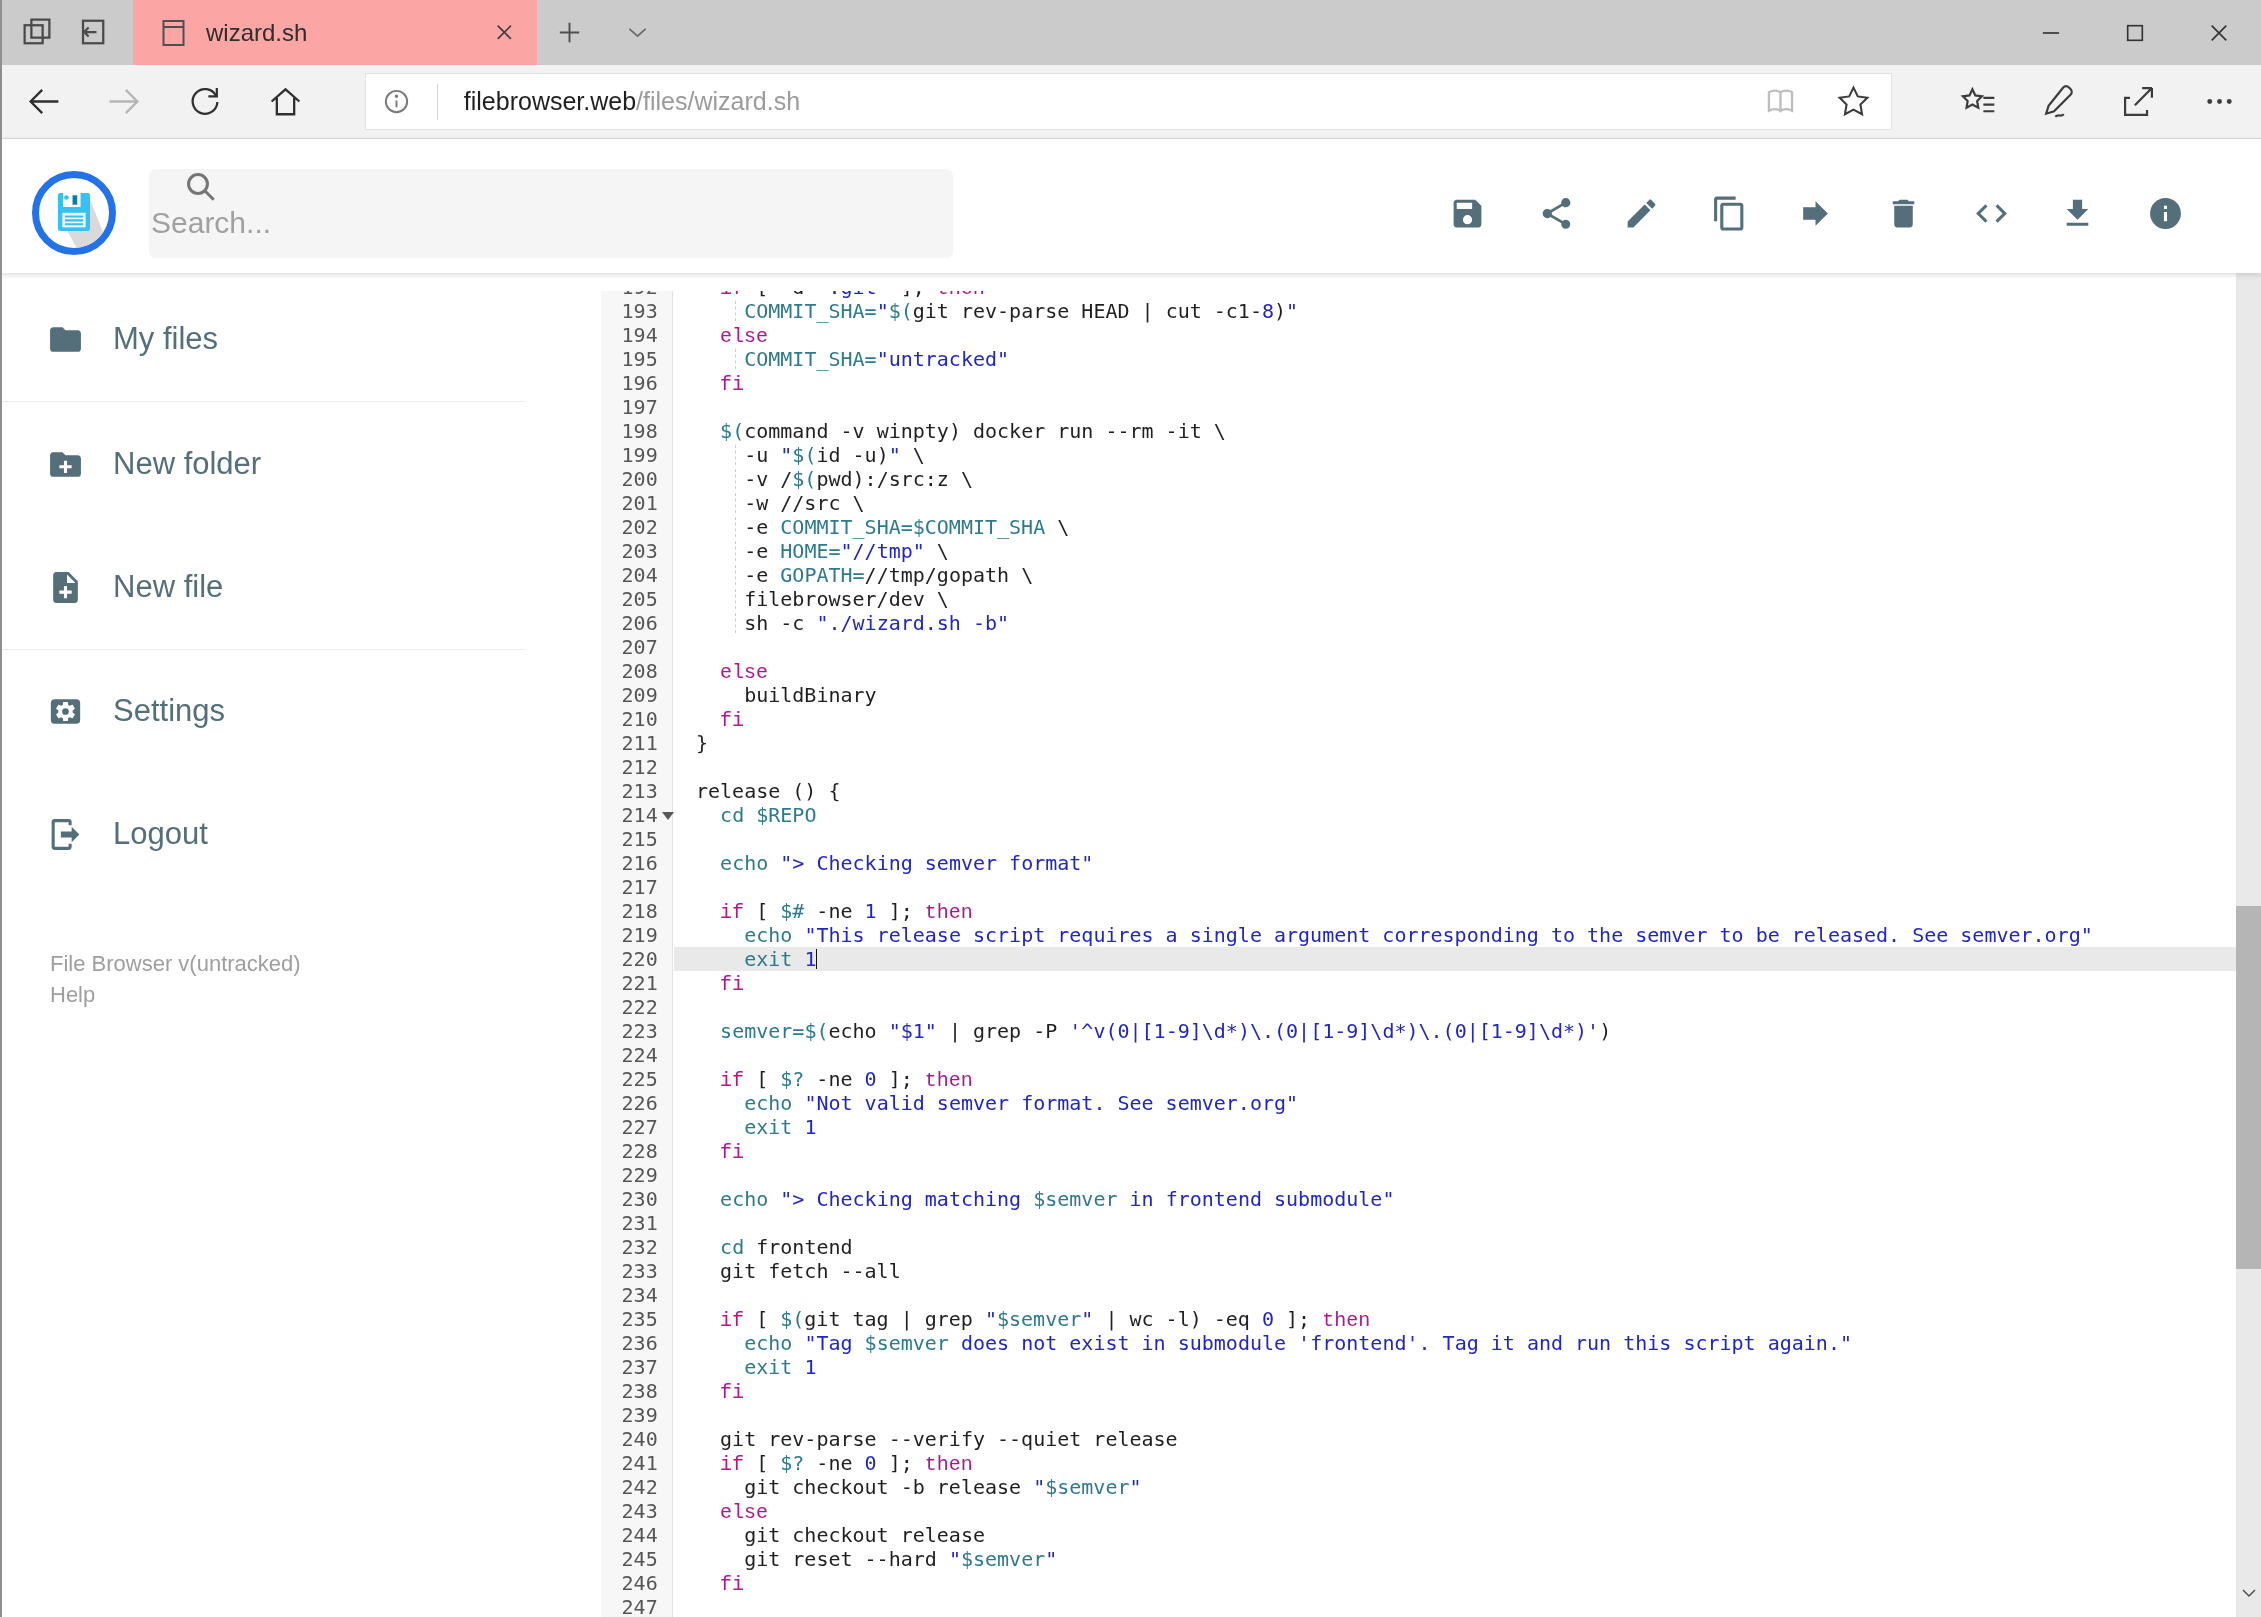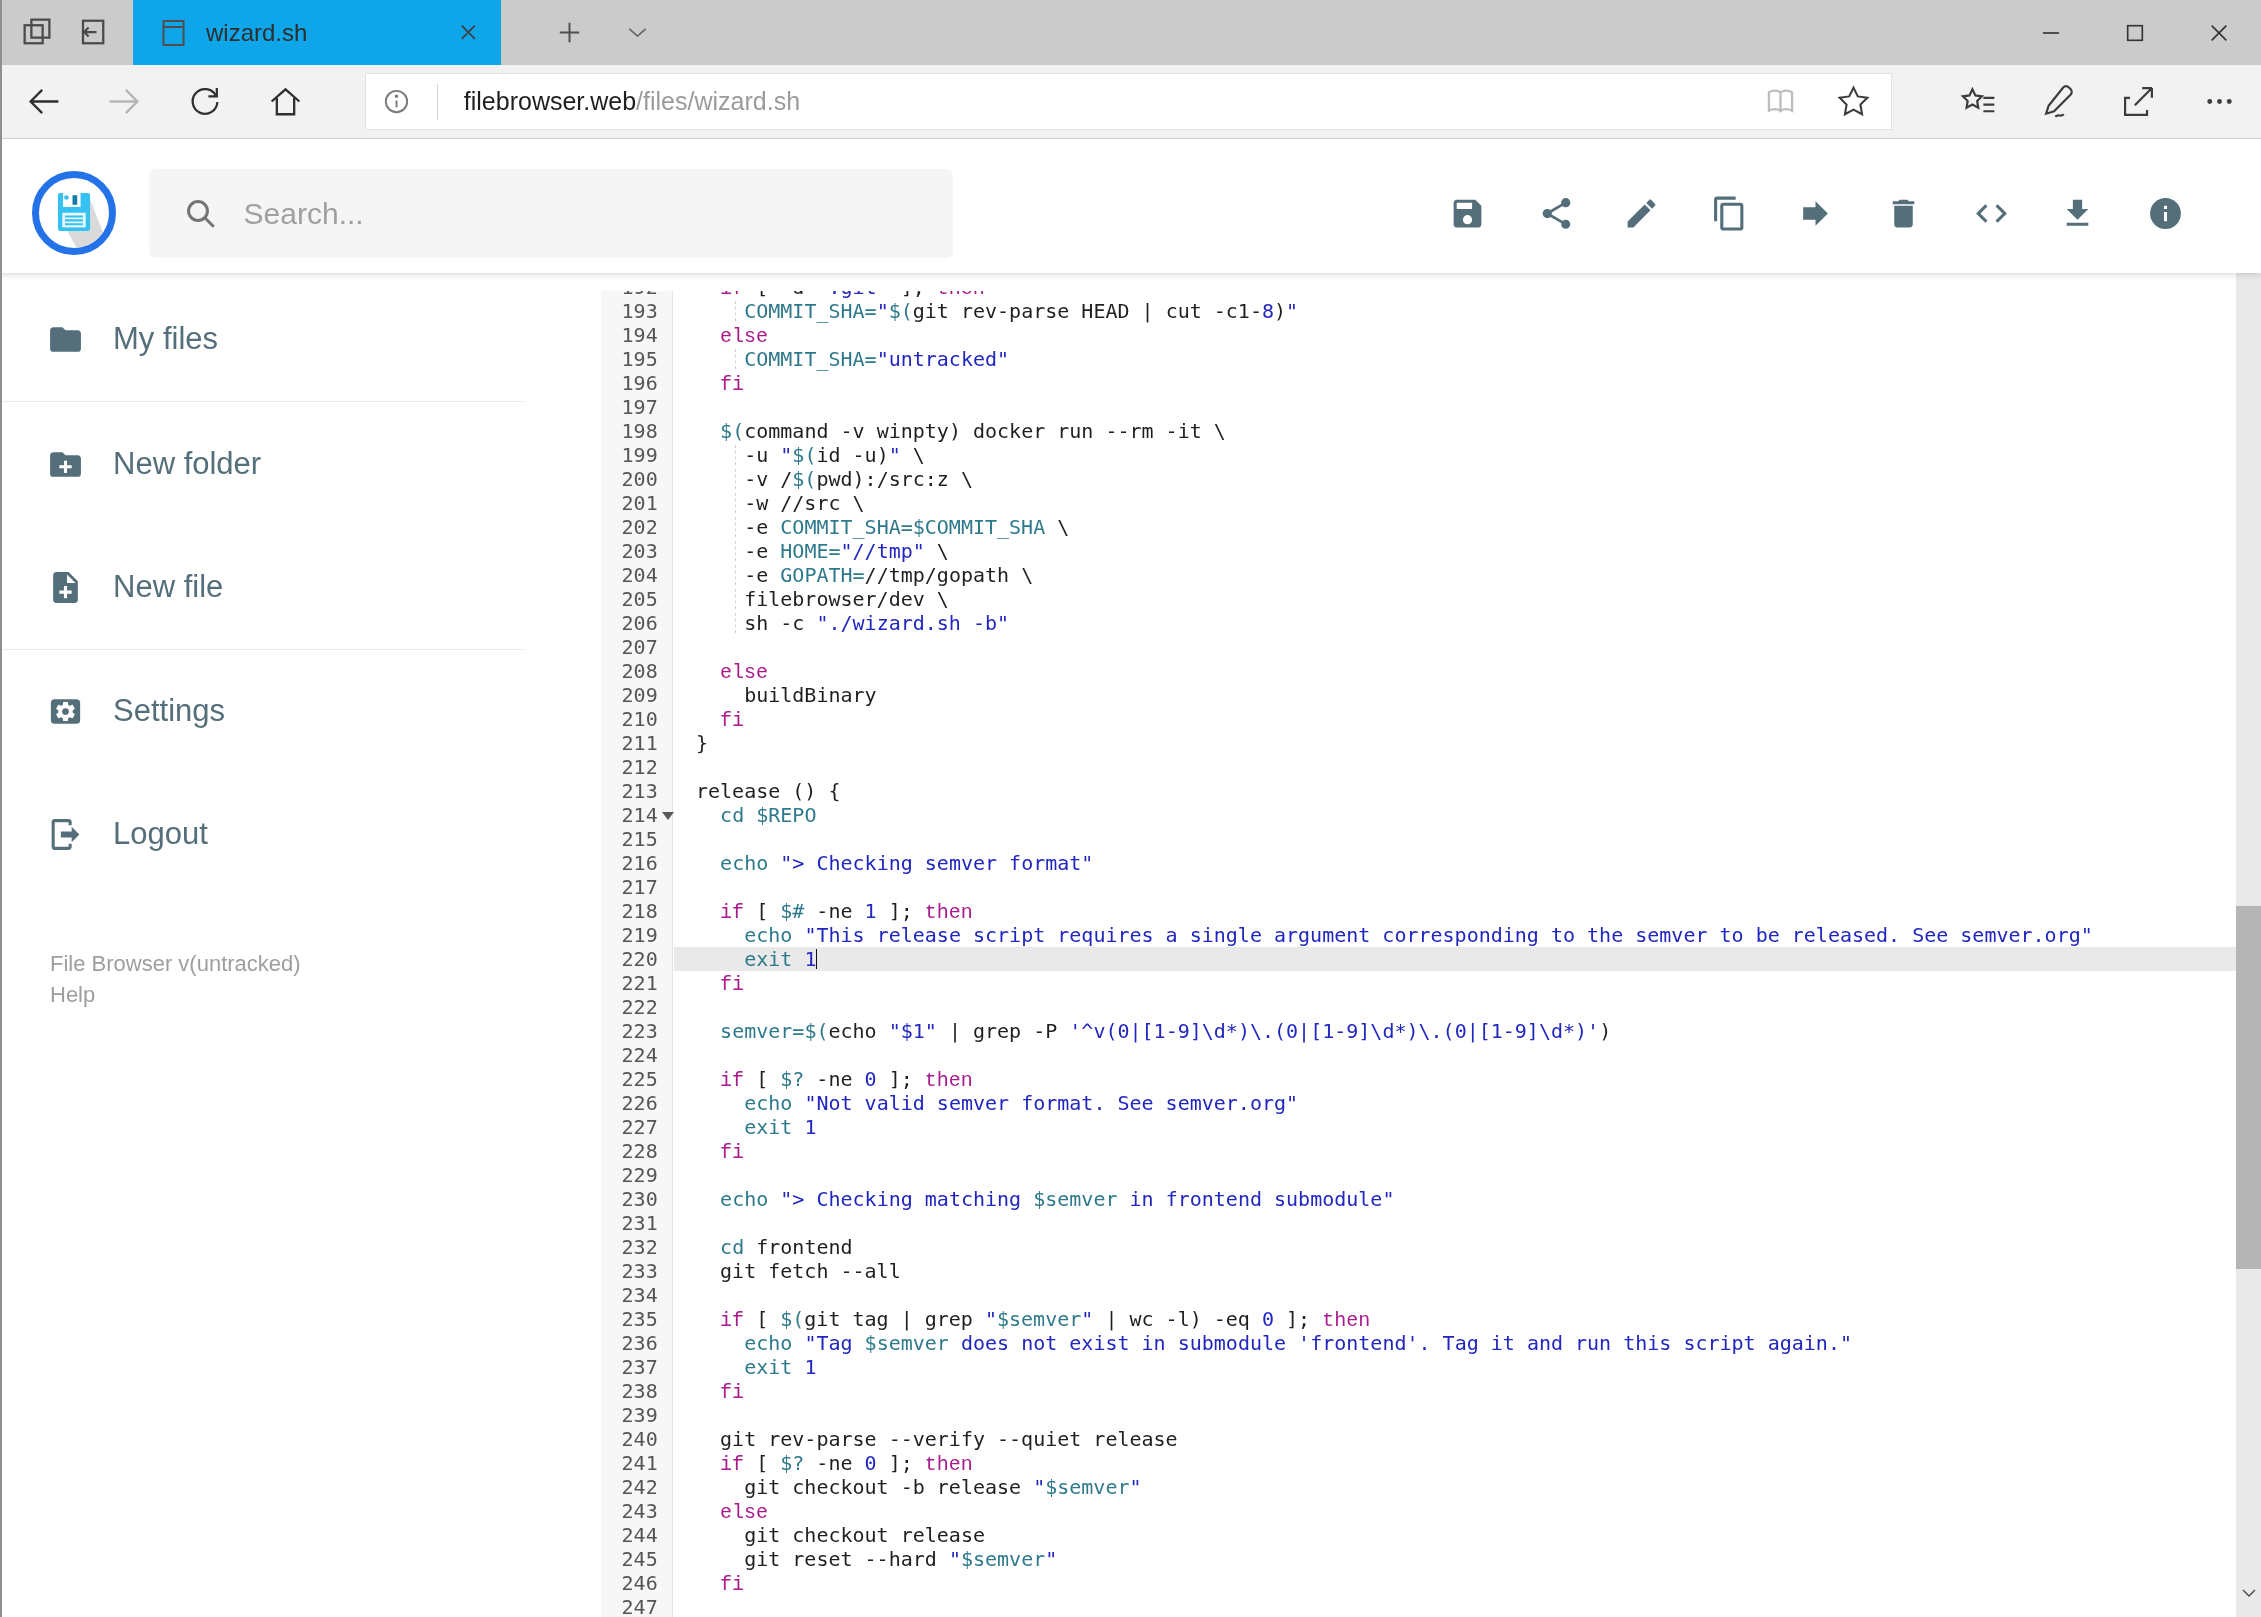--- a/index.html
+++ b/index.html
@@ -4,21 +4,21 @@
 <style>
   html,body{margin:0;padding:0;background:#fff;}
   #page{position:relative;width:2261px;height:1617px;overflow:hidden;
         font-family:"Liberation Sans",sans-serif;background:#fff;}
   .abs{position:absolute;}
   svg{display:block;}
 
   
   #titlebar{left:0;top:0;width:2261px;height:65px;background:#cbcbcb;}
   #win-left-border{left:0;top:0;width:2.4px;height:1617px;background:#8f8f8f;z-index:60;}
-  .tab{left:133px;top:0;width:368px;height:65px;background:#0ea5e9;display:flex;align-items:center;}
+  .tab{left:133px;top:0;width:404px;height:65px;background:#fca5a5;display:flex;align-items:center;}
   .tab-title{font-size:24px;color:#2e2e2e;margin-left:18px;}
   .titlebar-btn{display:flex;align-items:center;justify-content:center;}
   #win-controls{right:0;top:0;height:65px;display:flex;}
   #win-controls .titlebar-btn{width:84px;height:65px;}
 
   
   #navbar{left:0;top:65px;width:2261px;height:74px;background:#f2f2f2;}
   #navbar-divider{left:0;top:138px;width:2261px;height:0.8px;background:#d9d9d9;}
   .nav-btn{top:74px;width:57px;height:55px;display:flex;align-items:center;justify-content:center;}
   #addressbar{left:365px;top:73px;width:1525px;height:55px;background:#fff;border:0.8px solid #e2e2e2;
@@ -28,21 +28,21 @@
   .url-path{color:#9b9b9b;}
   .addr-sep{width:0.8px;height:36px;background:#d6d6d6;margin:0 14.5px 0 13px;}
 
   
   #appheader{left:0;top:139px;width:2261px;height:134px;background:#fff;
              box-shadow:0 2.4px 5.7px rgba(0,0,0,.14);z-index:10;}
   #logo{left:31.5px;top:171px;width:84px;height:84px;border-radius:50%;
         border:7.3px solid #2472e8;background:#fff;overflow:hidden;
         display:flex;align-items:center;justify-content:center;box-sizing:border-box;}
   #searchbox{left:149px;top:169px;width:804px;height:89px;background:#f5f5f5;
-             border-radius:6.5px;display:flex;align-items:center;}
+             border-radius:6.5px;display:flex;flex-direction:column;}
   #search-input{border:none;background:transparent;outline:none;font-size:30px;
                 color:#3c3c3c;font-family:"Liberation Sans",sans-serif;width:630px;}
   #search-input::placeholder{color:#a0a0a0;opacity:1;}
   .tool-btn{top:191px;width:44px;height:44px;display:flex;align-items:center;justify-content:center;}
 
   
   .side-item{left:0;width:597px;height:52px;display:flex;align-items:center;}
   .side-item .lbl{font-size:31px;color:#546e7a;margin-left:29px;}
   .side-icon{margin-left:47px;width:37px;height:37px;}
   .side-div{left:0;width:525px;height:0.8px;background:#ececec;}

